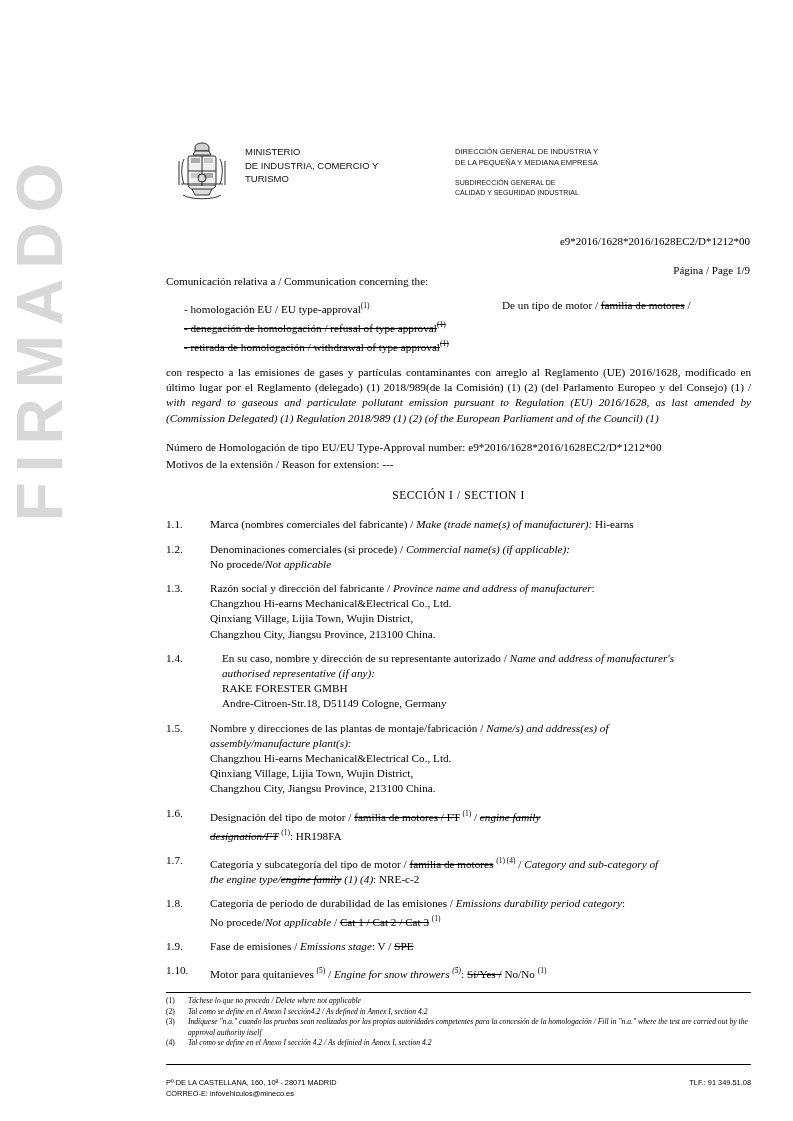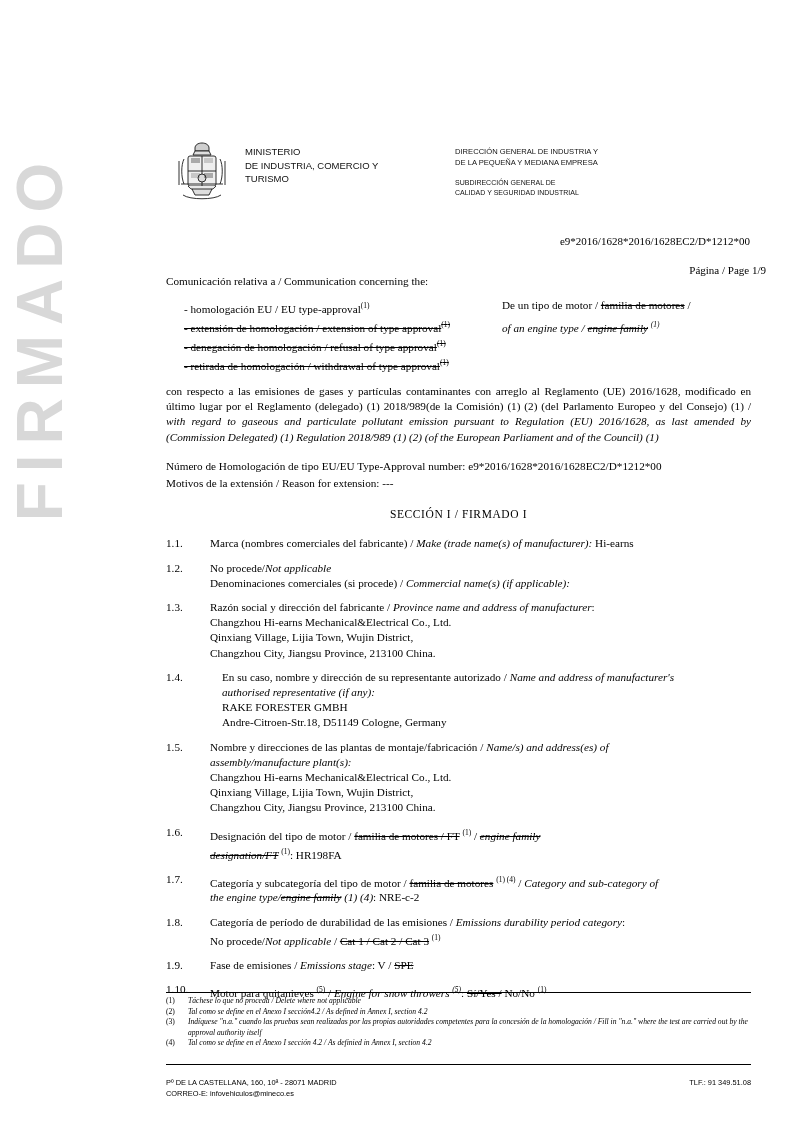--- a/index.html
+++ b/index.html
@@ -90,21 +90,21 @@
 
   .approval-no {
     position: absolute;
     right: 43px;
     top: 203px;
     font-size: 11px;
     font-family: "Liberation Serif", serif;
   }
   .page-no {
     position: absolute;
-    right: 27px;
+    right: 43px;
     top: 232px;
     font-size: 11px;
   }
 
   .content {
     position: absolute;
     left: 100px;
     top: 242px;
     width: 585px;
     font-size: 11.2px;
@@ -236,28 +236,20 @@
 
       <div class="dash-row">
         <div class="dash-left">
           <span>- homologación EU / EU type-approval</span><span class="sup">(<span>1</span>)</span>
         </div>
         <div class="dash-right">
           De un tipo de motor / <span class="strike">familia de motores</span> /
         </div>
       </div>
 
-      <div class="dash-row">
-        <div class="dash-left">
-          <span class="strike">- extensión de homologación / extension of type approval</span><span class="sup strike">(<span>1</span>)</span>
-        </div>
-        <div class="dash-right it">
-          of an engine type / <span class="strike">engine family</span> <span class="sup">(<span>1</span>)</span>
-        </div>
-      </div>
 
       <div class="dash-row">
         <div class="dash-left">
           <span class="strike">- denegación de homologación / refusal of type approval</span><span class="sup strike">(<span>1</span>)</span>
         </div>
         <div class="dash-right"></div>
       </div>
 
       <div class="dash-row">
         <div class="dash-left">
@@ -275,35 +267,35 @@
     <div class="num-block">
       <span>Número de Homologación de tipo EU/EU Type-Approval number:</span>
       <span>e9*2016/1628*2016/1628EC2/D*1212*00</span>
     </div>
     <div style="margin-bottom:14px">
       <span>Motivos de la extensión / Reason for extension:</span>
       <span>---</span>
     </div>
 
     <div class="section-title">
-      <span>SECCIÓN I / FIRMADO I</span>
+      <span>SECCIÓN I / SECTION I</span>
     </div>
 
     <div class="item">
       <div class="item-no">1.1.</div>
       <div class="item-body">
         <span>Marca (nombres comerciales del fabricante) / </span><span class="it">Make (trade name(s) of manufacturer):</span><span> Hi-earns</span>
       </div>
     </div>
 
     <div class="item">
       <div class="item-no">1.2.</div>
       <div class="item-body">
+        <div><span>Denominaciones comerciales (si procede) / </span><span class="it">Commercial name(s) (if applicable):</span></div>
         <div><span>No procede/</span><span class="it">Not applicable</span></div>
-        <div><span>Denominaciones comerciales (si procede) / </span><span class="it">Commercial name(s) (if applicable):</span></div>
       </div>
     </div>
 
     <div class="item">
       <div class="item-no">1.3.</div>
       <div class="item-body">
         <div><span>Razón social y dirección del fabricante / </span><span class="it">Province name and address of manufacturer</span><span>:</span></div>
         <div>Changzhou Hi-earns Mechanical&amp;Electrical Co., Ltd.</div>
         <div>Qinxiang Village, Lijia Town, Wujin District,</div>
         <div>Changzhou City, Jiangsu Province, 213100 China.</div>

